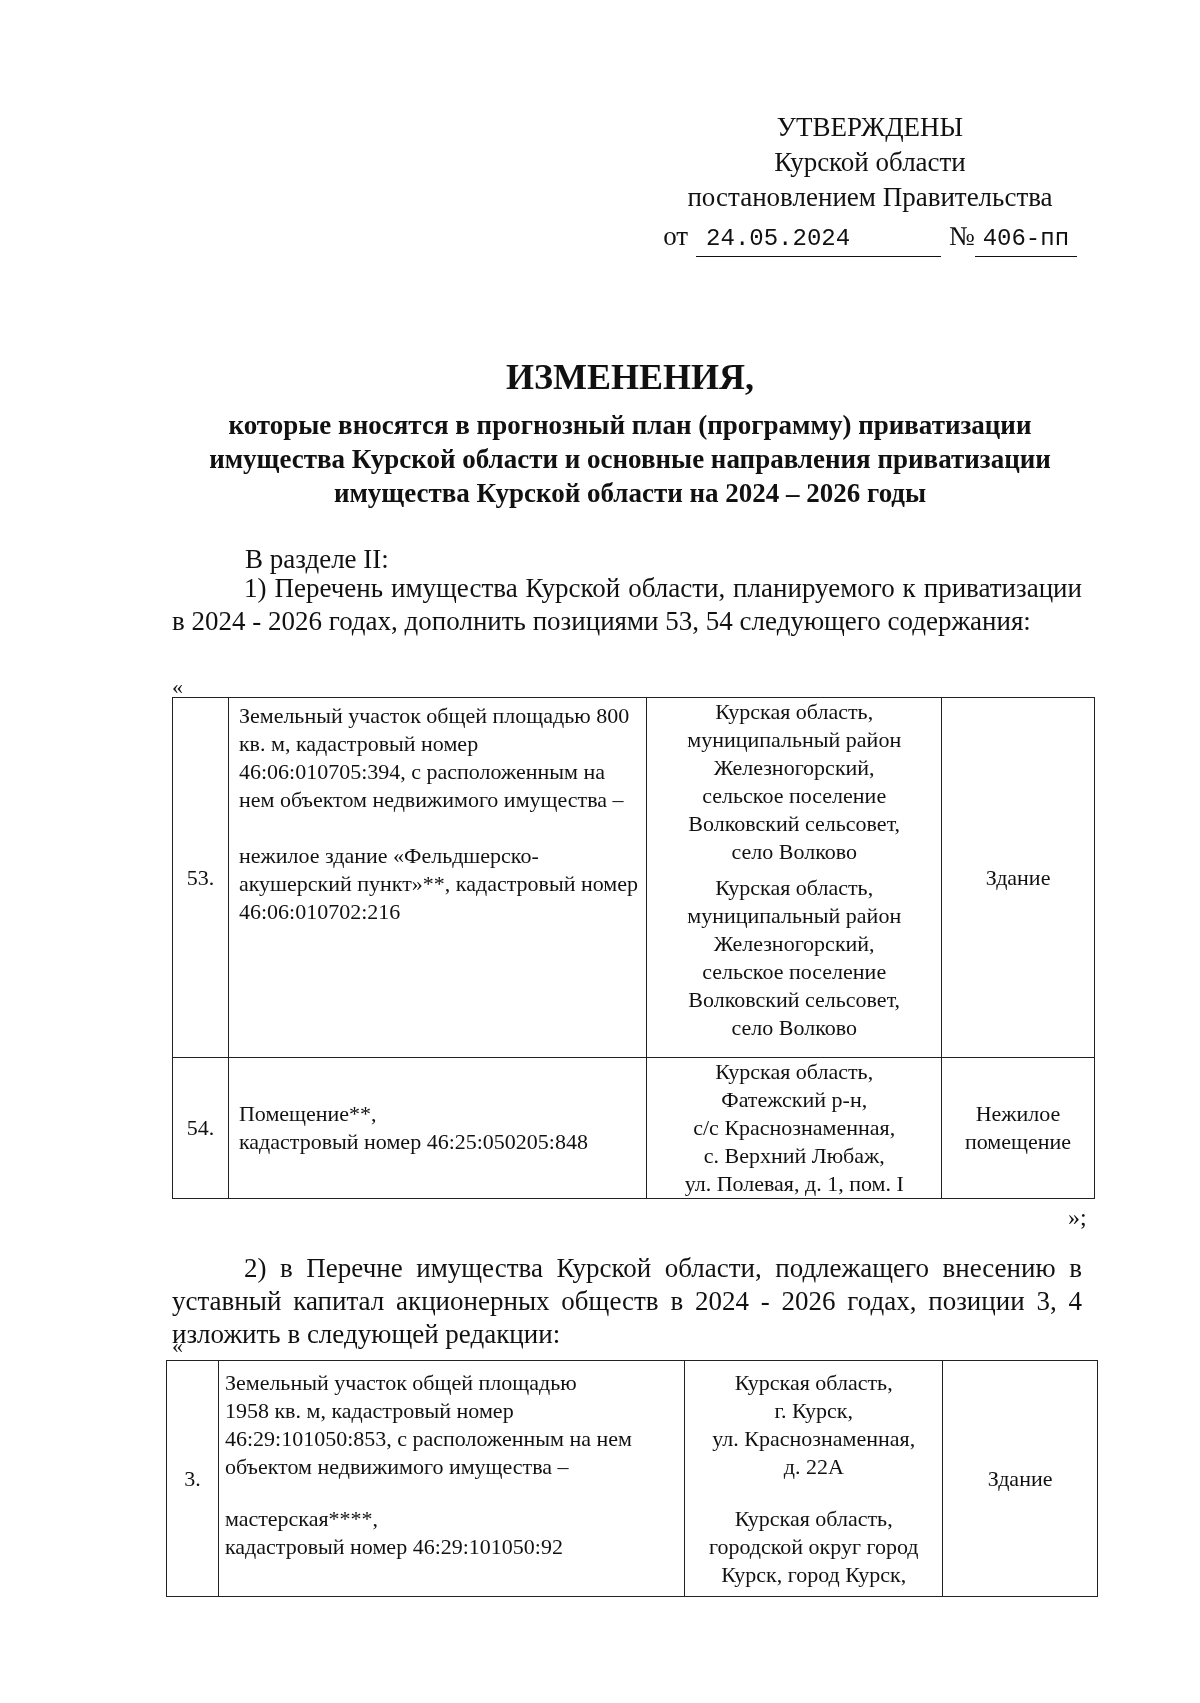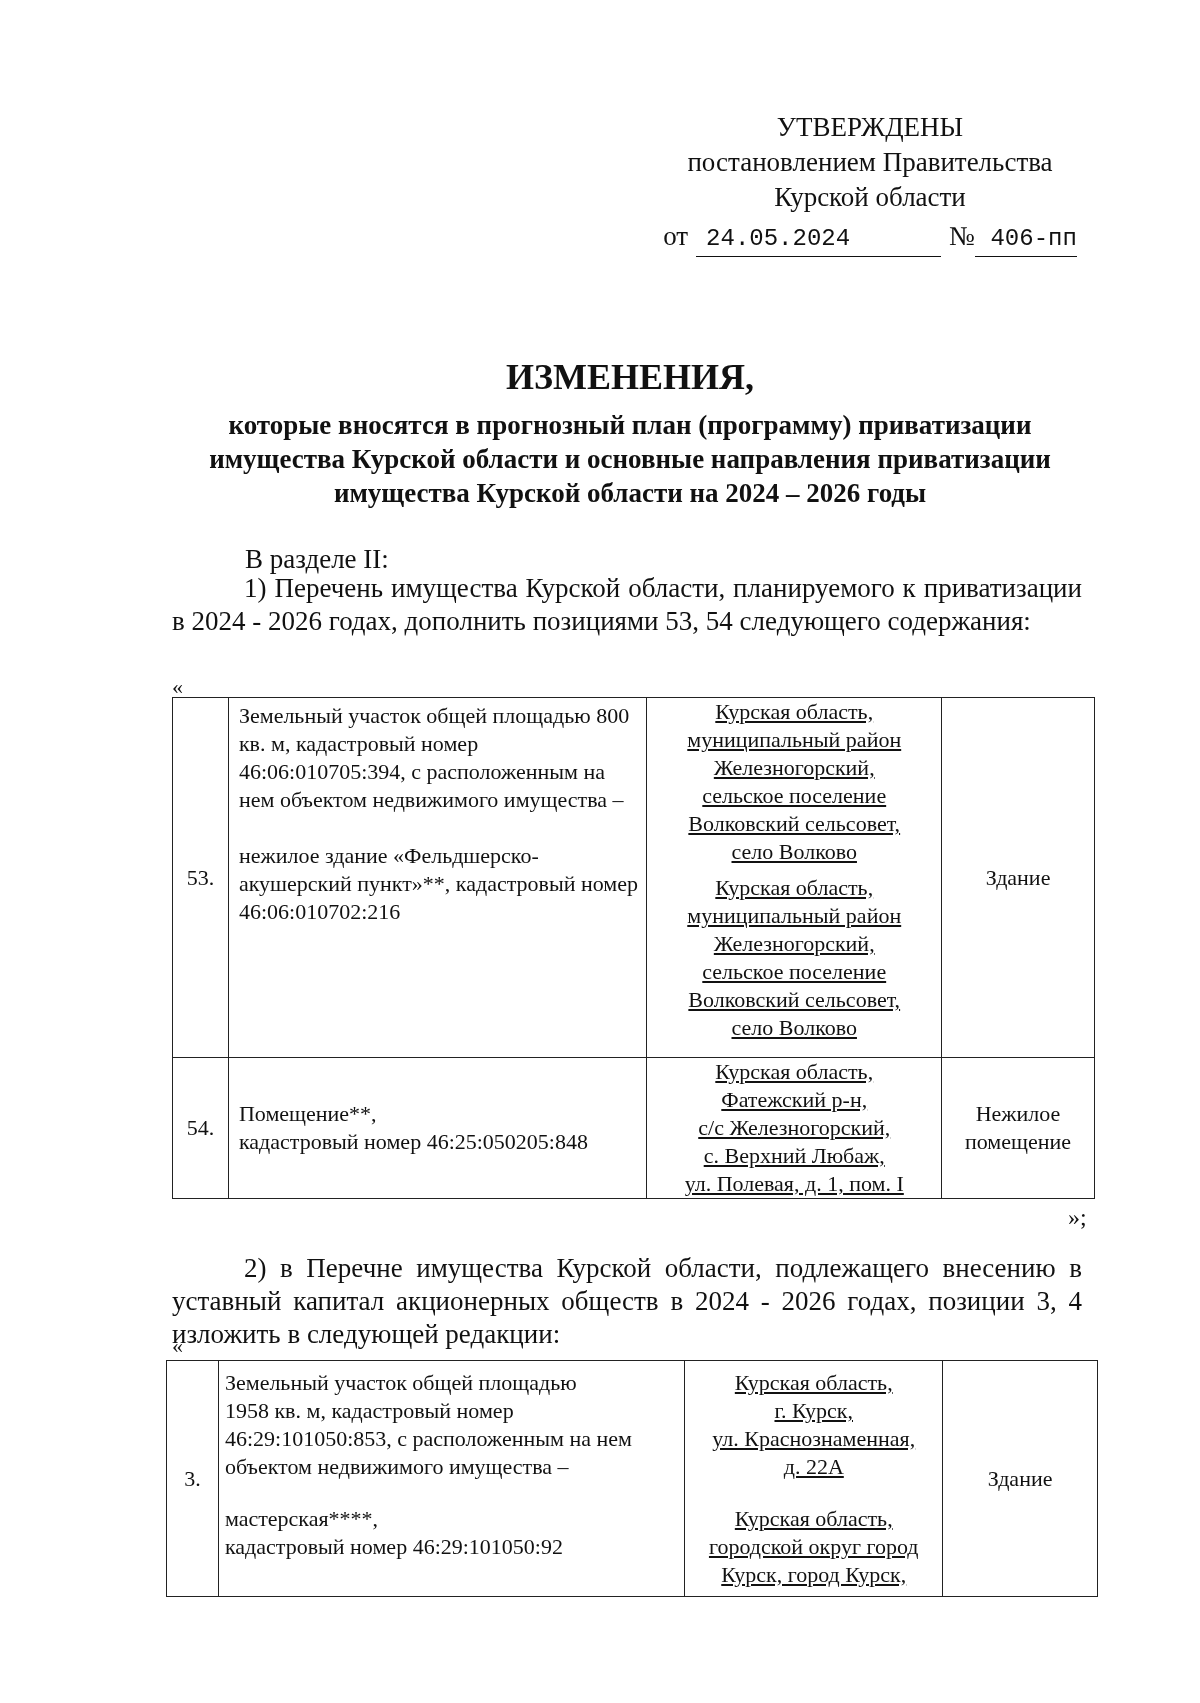--- a/index.html
+++ b/index.html
@@ -3,42 +3,42 @@
 <meta charset="utf-8">
 <style>
   html, body { margin: 0; padding: 0; background: #ffffff; }
   body { width: 1200px; height: 1703px; position: relative; overflow: hidden;
          font-family: "Liberation Serif", "DejaVu Serif", serif; color: #111111; }
   .abs { position: absolute; }
   .approval { left: 640px; top: 110px; width: 460px; text-align: center; font-size: 27px; line-height: 35px; }
   .approval .line { display: block; }
   .approval .mono { font-family: "Liberation Mono", "DejaVu Sans Mono", monospace; font-size: 24px; }
   .approval .date { display: inline-block; width: 245px; border-bottom: 1.5px solid #111; text-align: left; padding-left: 10px; box-sizing: border-box; margin: 6px 8px; }
-  .approval .num  { display: inline-block; width: 102px; border-bottom: 1.5px solid #111; text-align: right; }
+  .approval .num  { display: inline-block; width: 102px; border-bottom: 1.5px solid #111; text-align: center; }
   .title { left: 160px; top: 360px; width: 940px; text-align: center; font-weight: bold; font-size: 27px; line-height: 34px; }
   .title .main { display: block; font-size: 36px; margin-bottom: 14px; }
   .para { left: 172px; width: 910px; font-size: 27px; line-height: 33px; text-align: justify; }
   .indent { text-indent: 72px; }
   .q { font-size: 22px; }
   table.t { position: absolute; border-collapse: collapse; font-size: 22px; line-height: 28px; }
   table.t td { border: 1.5px solid #222; vertical-align: middle; padding: 0; }
   td.numc { text-align: center; }
   td.desc { padding: 4px 8px 0 10px !important; vertical-align: top !important; text-align: left; margin-left: 15px; }
-  td.addr { text-align: center; vertical-align: top !important; text-decoration: underline; }
+  td.addr { text-align: center; vertical-align: top !important; }
   td.kind { text-align: center; }
   .block { display: block; }
   .gap { height: 28px; }
 </style>
 </head>
 <body>
 
 <div class="abs approval">
   <span class="line">УТВЕРЖДЕНЫ</span>
+  <span class="line">Курской области</span>
   <span class="line">постановлением Правительства</span>
-  <span class="line">Курской области</span>
   <span class="line">
     <span>от</span><span class="date mono">24.05.2024</span><span>№</span><span class="num mono">406-пп</span>
   </span>
 </div>
 
 <div class="abs title">
   <span class="main">ИЗМЕНЕНИЯ,</span>
   <span class="block">которые вносятся в прогнозный план (программу) приватизации</span>
   <span class="block">имущества Курской области и основные направления приватизации</span>
   <span class="block">имущества Курской области на 2024 – 2026 годы</span>
@@ -82,21 +82,21 @@
   </tr>
   <tr style="height:140px">
     <td class="numc">54.</td>
     <td class="desc" style="vertical-align:middle !important; padding-top:0 !important;">
       <span class="block">Помещение**,</span>
       <span class="block">кадастровый номер 46:25:050205:848</span>
     </td>
     <td class="addr">
       <span class="block">Курская область,</span>
       <span class="block">Фатежский р-н,</span>
-      <span class="block">с/с Железногорский,</span>
+      <span class="block">с/с Краснознаменная,</span>
       <span class="block">с. Верхний Любаж,</span>
       <span class="block">ул. Полевая, д. 1, пом. I</span>
     </td>
     <td class="kind">
       <span class="block">Нежилое</span>
       <span class="block">помещение</span>
     </td>
   </tr>
 </tbody>
   </table>

